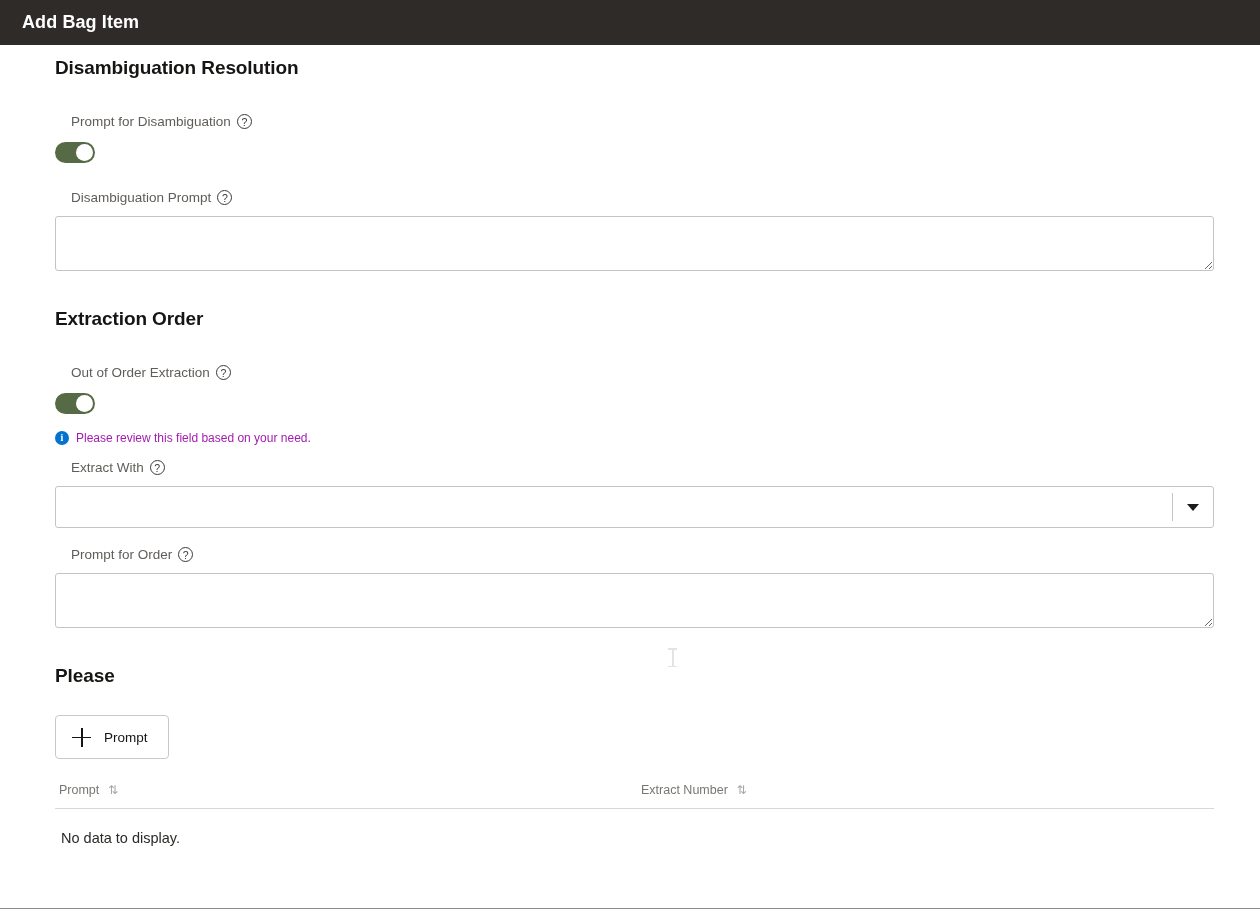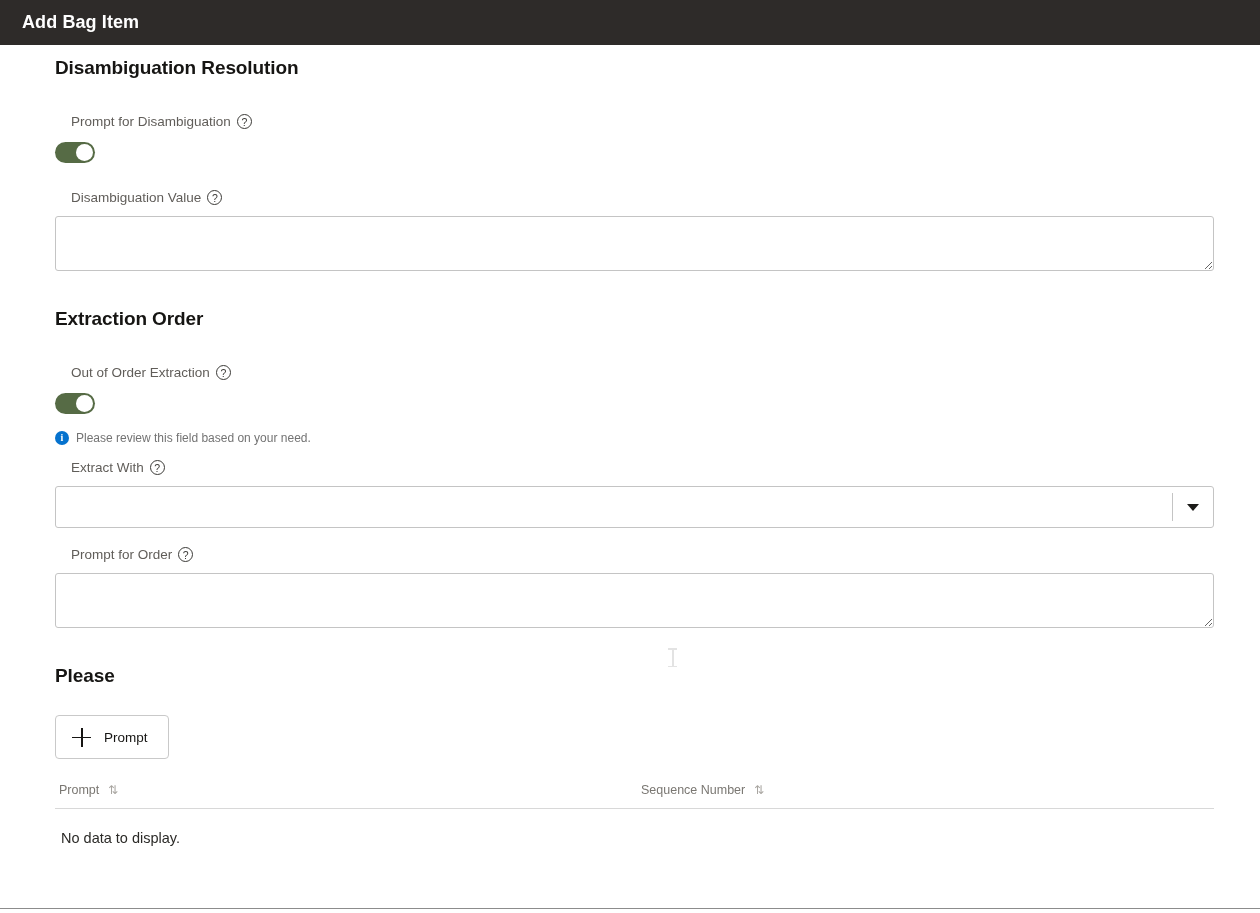--- a/index.html
+++ b/index.html
@@ -162,21 +162,21 @@
     transform: translateY(-50%);
     text-align: center;
     color: #ffffff;
     font-size: 10px;
     font-weight: bold;
     line-height: 1;
     font-family: "Liberation Serif", serif;
   }
   .info-text {
     font-size: 12px;
-    color: #737373;
+    color: #a21caf;
   }
 
   
   .add-btn {
     height: 44px;
     min-width: 114px;
     border: 1px solid #c9c9c9;
     border-radius: 4px;
     background: #ffffff;
     display: inline-flex;
@@ -289,21 +289,21 @@
       <span class="help-icon"></span>
     </div>
 
     <div style="height:12px"></div>
     <div class="toggle">
       <span class="knob"></span>
     </div>
 
     <div style="height:21px"></div>
     <div class="field-label">
-      <span>Disambiguation Value</span>
+      <span>Disambiguation Prompt</span>
       <span class="help-icon"></span>
     </div>
 
     <div style="height:10px"></div>
     <textarea class="textarea-box" placeholder="" style=""></textarea>
 
     
     <div style="height:33px"></div>
     <h2 class="section-title">Extraction Order</h2>
 
@@ -359,21 +359,21 @@
     </button>
 
     <div style="height:24px"></div>
     <div class="table">
       <div class="thead">
         <div class="th col-prompt">
           <span>Prompt</span>
           <span class="sort-icon">⇅</span>
         </div>
         <div class="th col-seq">
-          <span>Sequence Number</span>
+          <span>Extract Number</span>
           <span class="sort-icon">⇅</span>
         </div>
       </div>
       <div class="no-data">No data to display.</div>
     </div>
 
   </div>
 
   <div class="ibeam-cursor">
       <span></span>

